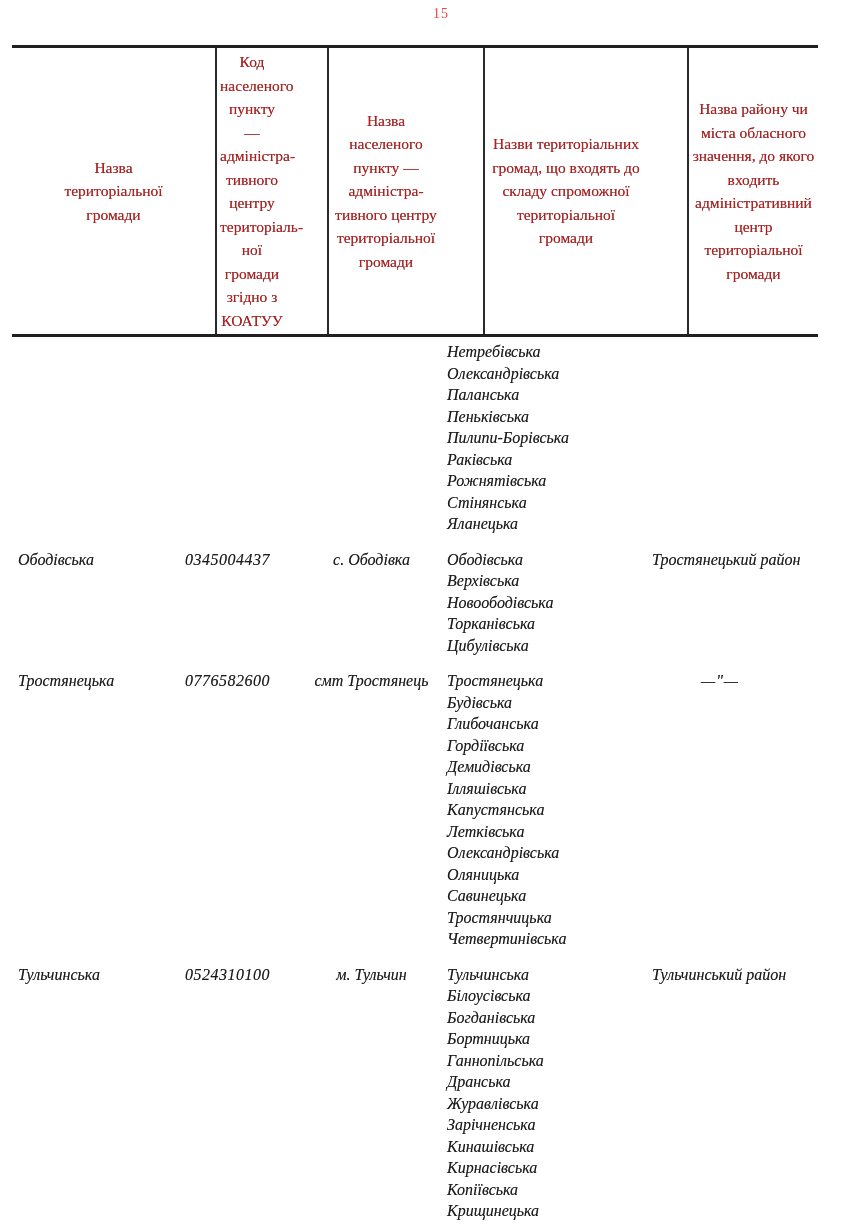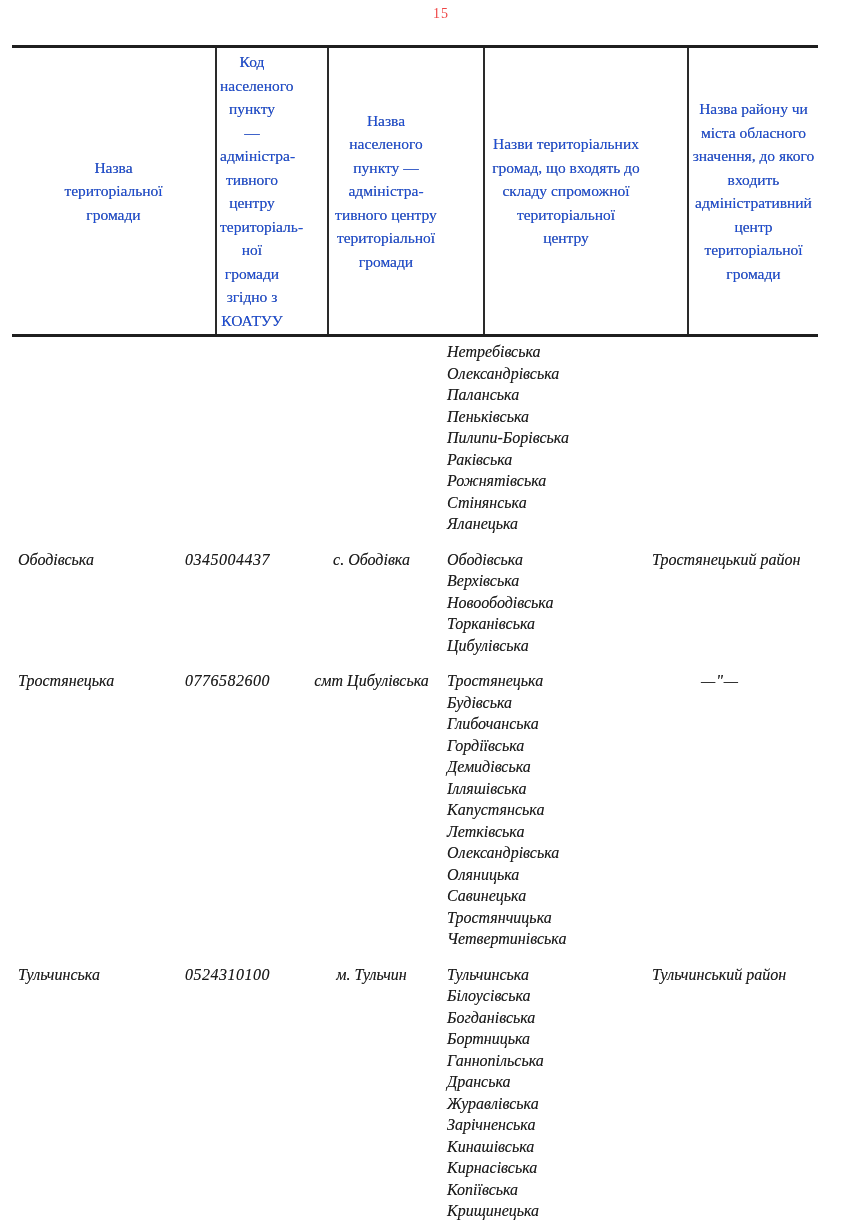--- a/index.html
+++ b/index.html
@@ -42,21 +42,21 @@
   }
   .th {
     display: flex;
     flex-direction: column;
     justify-content: center;
     text-align: center;
     white-space: pre-line;
     font-size: 15.5px;
     line-height: 23.5px;
     padding: 2px 3px;
-    color: #1d4ed8;
+    color: #b91c1c;
     text-shadow: 0 0 0.5px rgba(20,20,20,0.55);
     margin-left: 40px;
   }
   .th + .th { border-left: 2px solid #2a2a2a; }
   .tbody { padding-top: 4px; font-style: italic; }
   .trow {
     display: grid;
     grid-template-columns: 163px 112px 156px 204px 171px;
     margin-bottom: 14px;
   }
@@ -101,21 +101,21 @@
       <div class="th">Назва населеного
 пункту —
 адміністра-
 тивного центру
 територіальної
 громади</div>
       <div class="th">Назви територіальних
 громад, що входять до
 складу спроможної
 територіальної
-центру</div>
+громади</div>
       <div class="th">Назва району чи
 міста обласного
 значення, до якого
 входить
 адміністративний
 центр
 територіальної
 громади</div>
     </div>
     <div class="tbody" id="tbody">
@@ -141,21 +141,21 @@
           <div class="tcell c4">Ободівська
 Верхівська
 Новоободівська
 Торканівська
 Цибулівська</div>
           <div class="tcell c5">Тростянецький район</div>
         </div>
         <div class="trow">
           <div class="tcell c1">Тростянецька</div>
           <div class="tcell c2">0776582600</div>
-          <div class="tcell c3">смт Цибулівська</div>
+          <div class="tcell c3">смт Тростянець</div>
           <div class="tcell c4">Тростянецька
 Будівська
 Глибочанська
 Гордіївська
 Демидівська
 Ілляшівська
 Капустянська
 Летківська
 Олександрівська
 Оляницька

